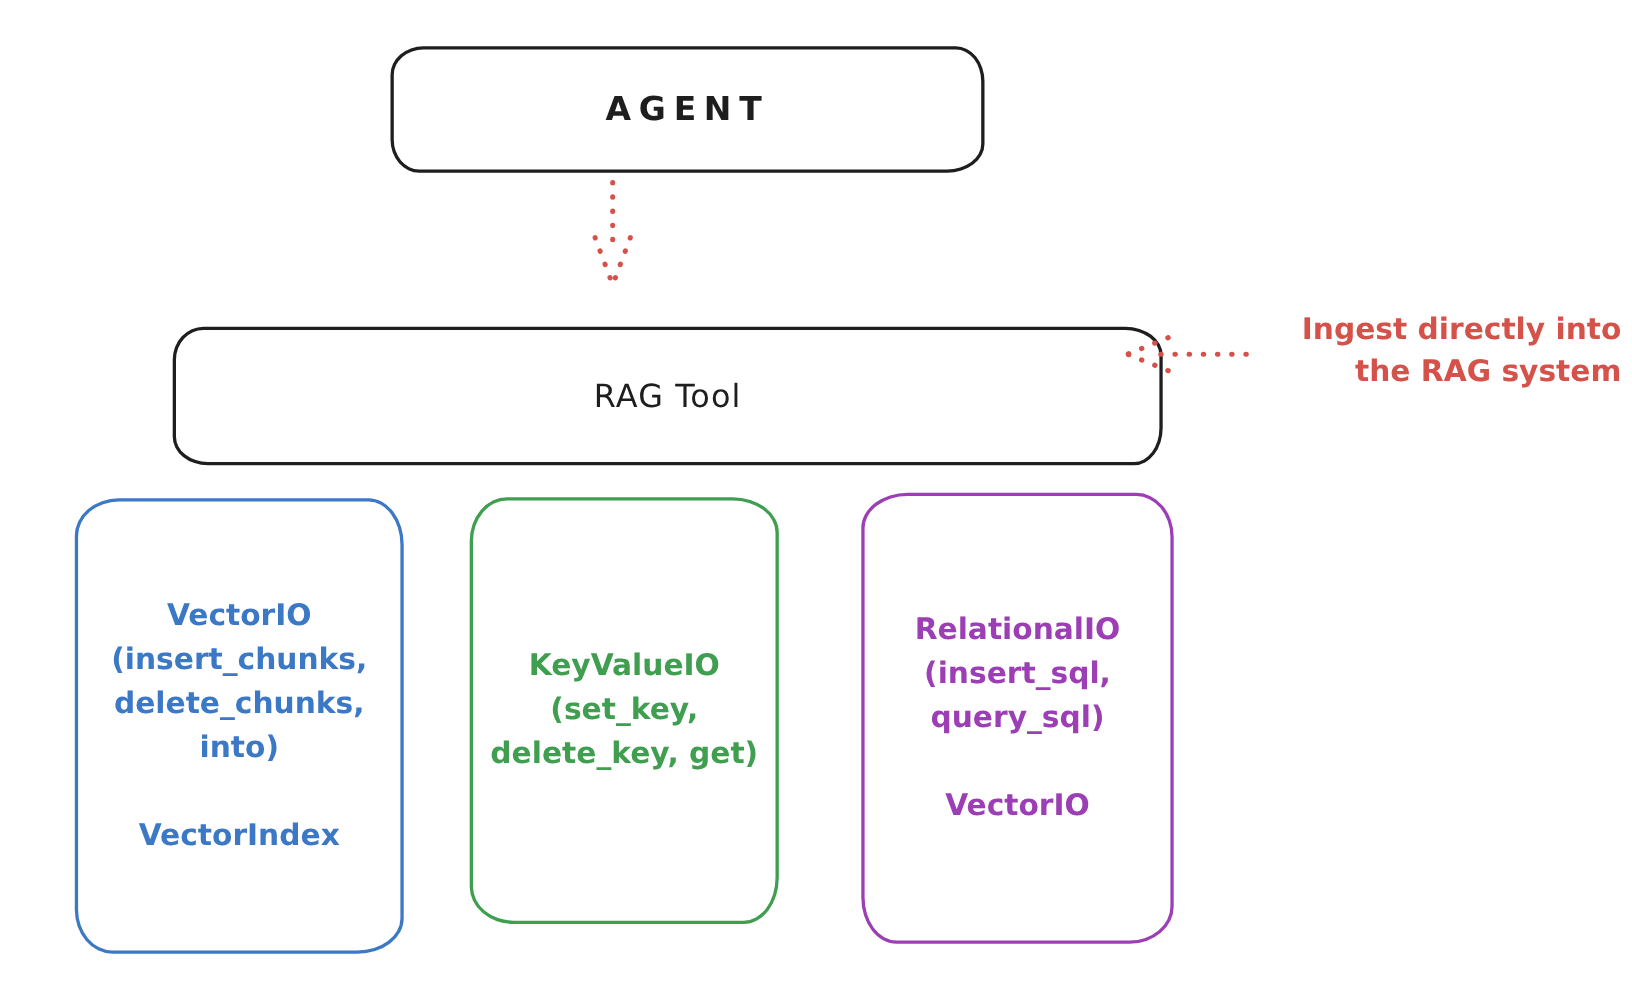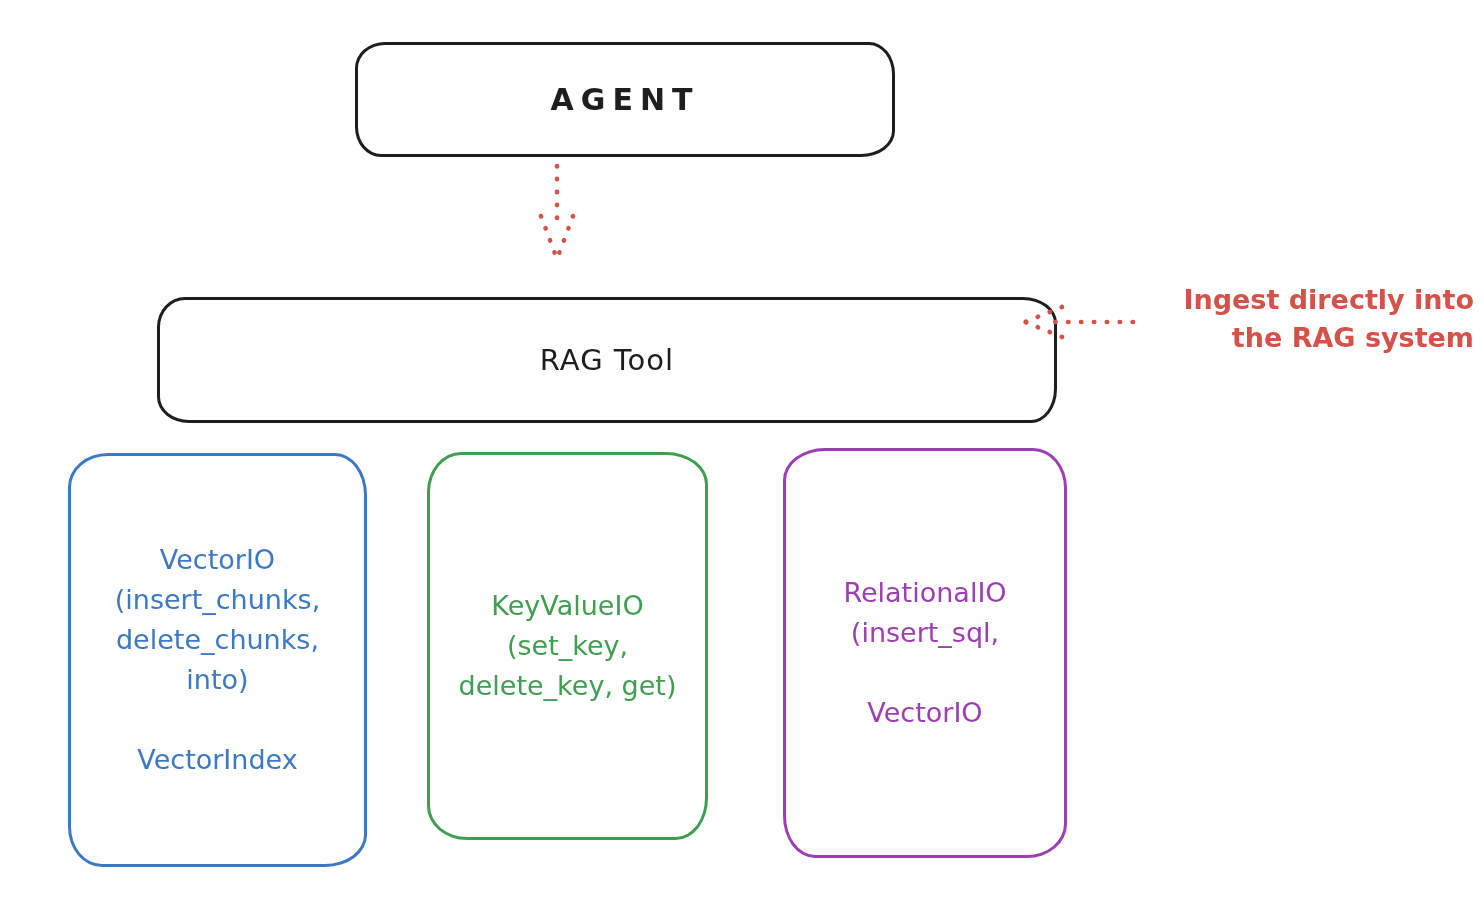--- a/index.html
+++ b/index.html
@@ -37,21 +37,21 @@
     fill: none; stroke: var(--red, #d4524a);
     stroke-width: 4.6; stroke-linecap: round;
     stroke-dasharray: 0.4 12.5;
   }
 
   
   .io-box {
     position: absolute; background: #ffffff;
     border: 3.5px solid; 
     display: flex; flex-direction: column; align-items: center; justify-content: center;
-    text-align: center; font-size: 27px; line-height: 40px; font-weight: 400;
+    text-align: center; font-size: 27px; line-height: 40px; font-weight: 700;
   }
   .io-box .index-label { margin-top: 40px; }
   .io-blue   { left: 68px;  top: 453px; width: 299px; height: 414px; border-color: var(--blue, #3b78c5);   color: var(--blue, #3b78c5);   border-radius: 40px 32px 42px 34px / 34px 42px 32px 40px; }
   .io-green  { left: 427px; top: 452px; width: 281px; height: 388px; border-color: var(--green, #3f9e4f);  color: var(--green, #3f9e4f);  border-radius: 34px 42px 32px 40px / 40px 32px 42px 34px; text-align: center; }
   .io-purple { left: 783px; top: 448px; width: 284px; height: 410px; border-color: var(--purple, #9c3fb5); color: var(--purple, #9c3fb5); border-radius: 42px 34px 40px 32px / 32px 40px 34px 42px; justify-content: center; }
 </style>
 </head>
 <body>
 
 <div class="canvas">
@@ -91,16 +91,17 @@
 
   <div class="io-box io-green">
     <div>KeyValueIO</div>
     <div>(set_key,</div>
     <div>delete_key, get)</div>
   </div>
 
   <div class="io-box io-purple">
     <div>RelationalIO</div>
     <div>(insert_sql,</div>
+    <div>query_sql)</div>
     <div class="index-label">VectorIO</div>
   </div>
 
 </div>
 
 </body></html>

